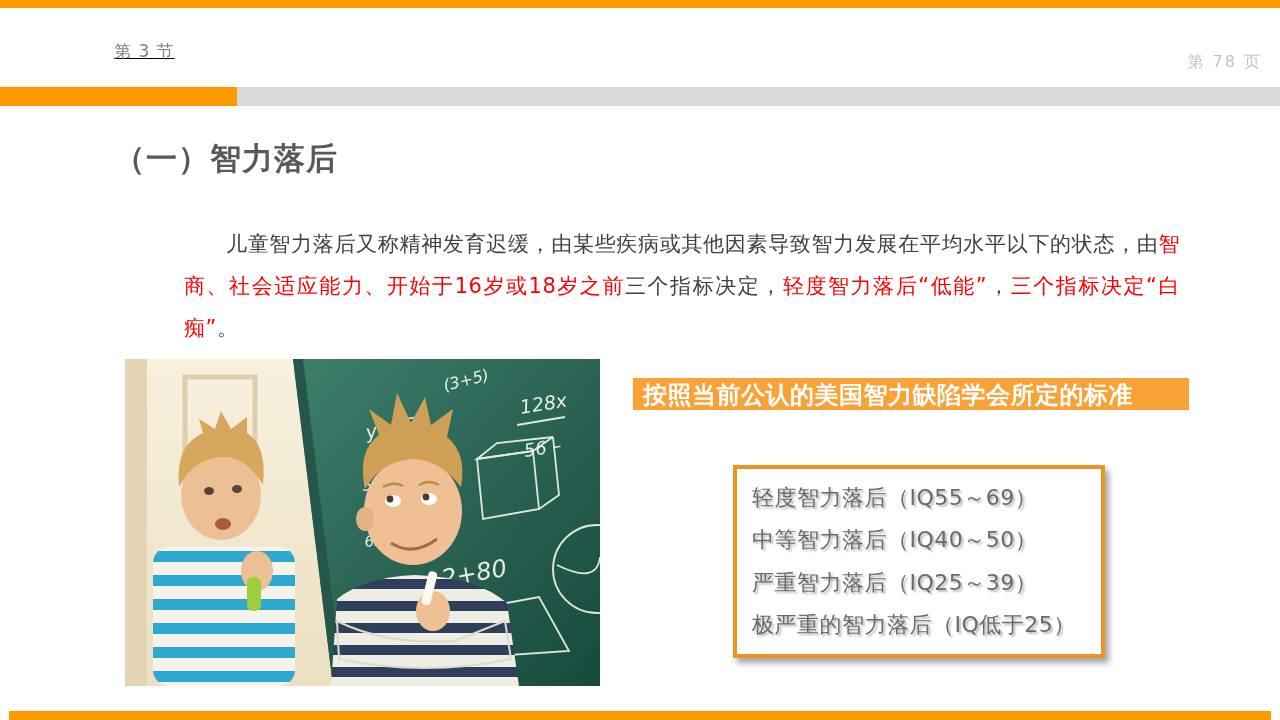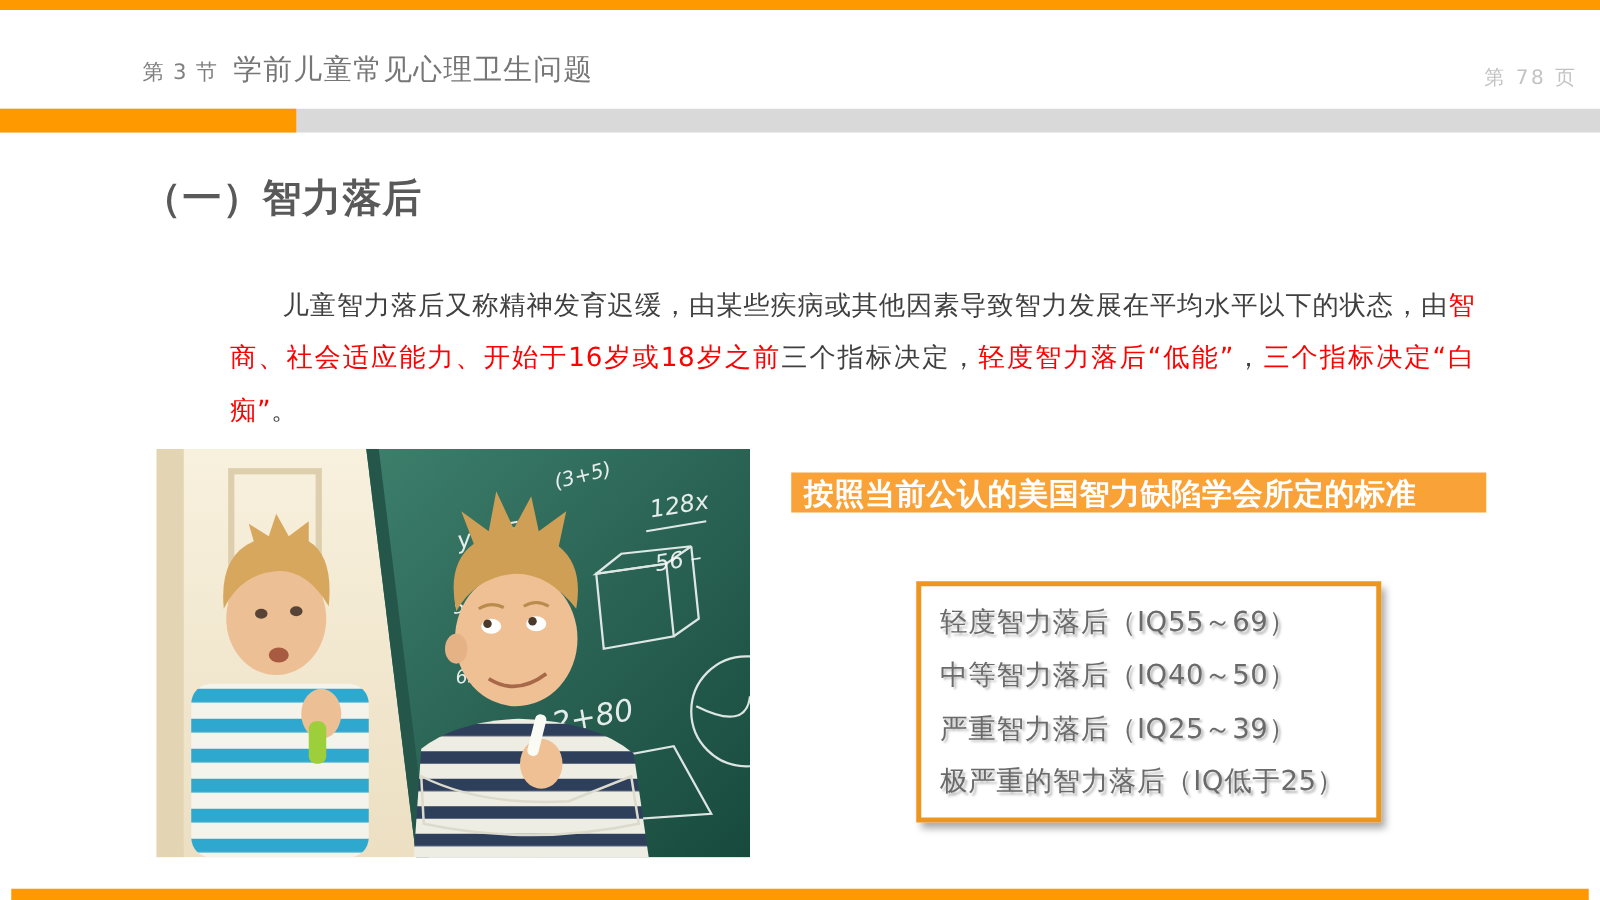--- a/index.html
+++ b/index.html
@@ -6,21 +6,21 @@
   body{
     width:1280px;height:720px;position:relative;overflow:hidden;
     background:#ffffff;
     font-family:"DejaVu Sans","Liberation Sans",sans-serif;
   }
   
   .top-bar{position:absolute;left:0;top:0;width:1280px;height:8px;background:#FF9900;}
   .bottom-bar{position:absolute;left:9px;top:711px;width:1262px;height:9px;background:#FF9900;}
 
   
-  .header{position:absolute;left:114px;top:40px;display:flex;align-items:baseline;gap:12px;}
+  .header{position:absolute;left:114px;top:40px;display:flex;align-items:baseline;gap:12px;text-decoration:underline;}
   .header .section-label{font-size:17px;color:#7f7f7f;letter-spacing:1px;}
   .header .section-title{font-size:23px;color:#767676;letter-spacing:1px;}
   .page-number{position:absolute;right:18px;top:52px;font-size:16px;color:#c3c3c3;letter-spacing:2px;margin-left:33px;}
 
   
   .divider{position:absolute;left:0;top:87px;width:1280px;height:19px;background:#d9d9d9;}
   .divider .orange-seg{position:absolute;left:0;top:0;width:237px;height:19px;background:#FF9900;}
 
   
   .slide-title{position:absolute;left:114px;top:138px;font-size:31px;font-weight:bold;color:#595959;letter-spacing:1px;}
@@ -60,21 +60,20 @@
   }
 </style>
 </head>
 <body>
 
 <div class="top-bar"></div>
 <div class="bottom-bar"></div>
 
 <div class="header">
   <span class="section-label">第 3 节</span>
-  <span class="section-title">学前儿童常见心理卫生问题</span>
 </div>
 <div class="page-number">第 78 页</div>
 
 <div class="divider">
   <div class="orange-seg"></div>
 </div>
 
 <div class="slide-title">（一）智力落后</div>
 
 <p class="body-paragraph"><span class="seg-dark">儿童智力落后又称精神发育迟缓，由某些疾病或其他因素导致智力发展在平均水平以下的状态，由</span><span class="seg-red">智商、社会适应能力、开始于16岁或18岁之前</span><span class="seg-dark">三个指标决定，</span><span class="seg-red">轻度智力落后“低能”</span><span class="seg-dark">，</span><span class="seg-red">三个指标决定“白痴”</span><span class="seg-dark">。</span></p>

